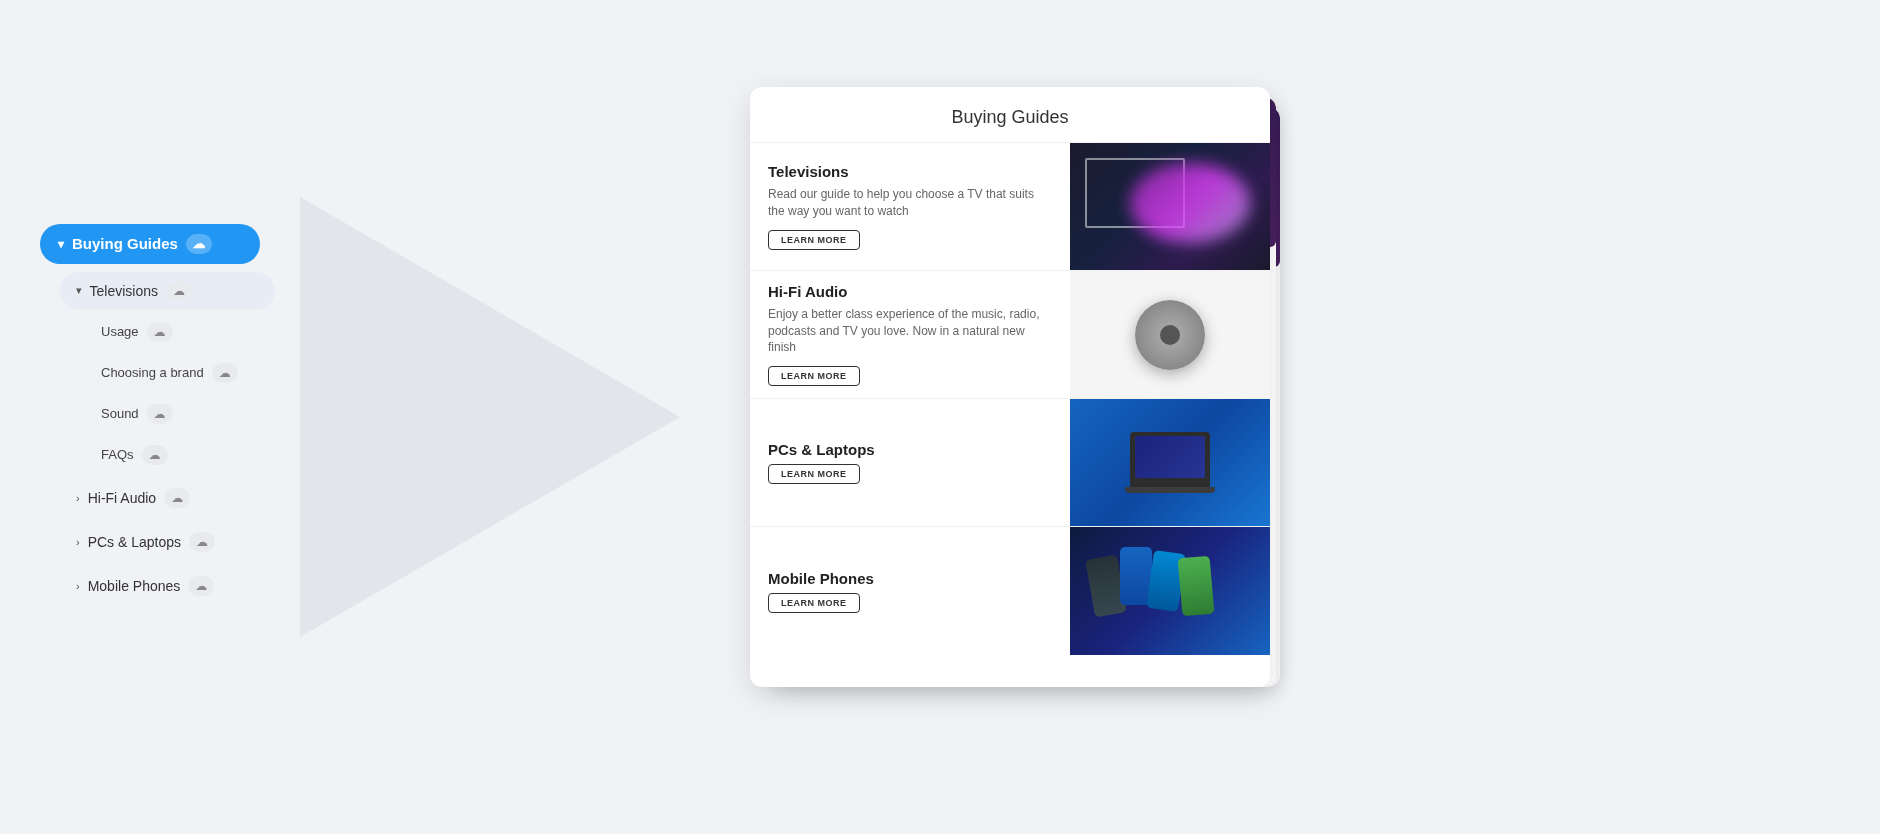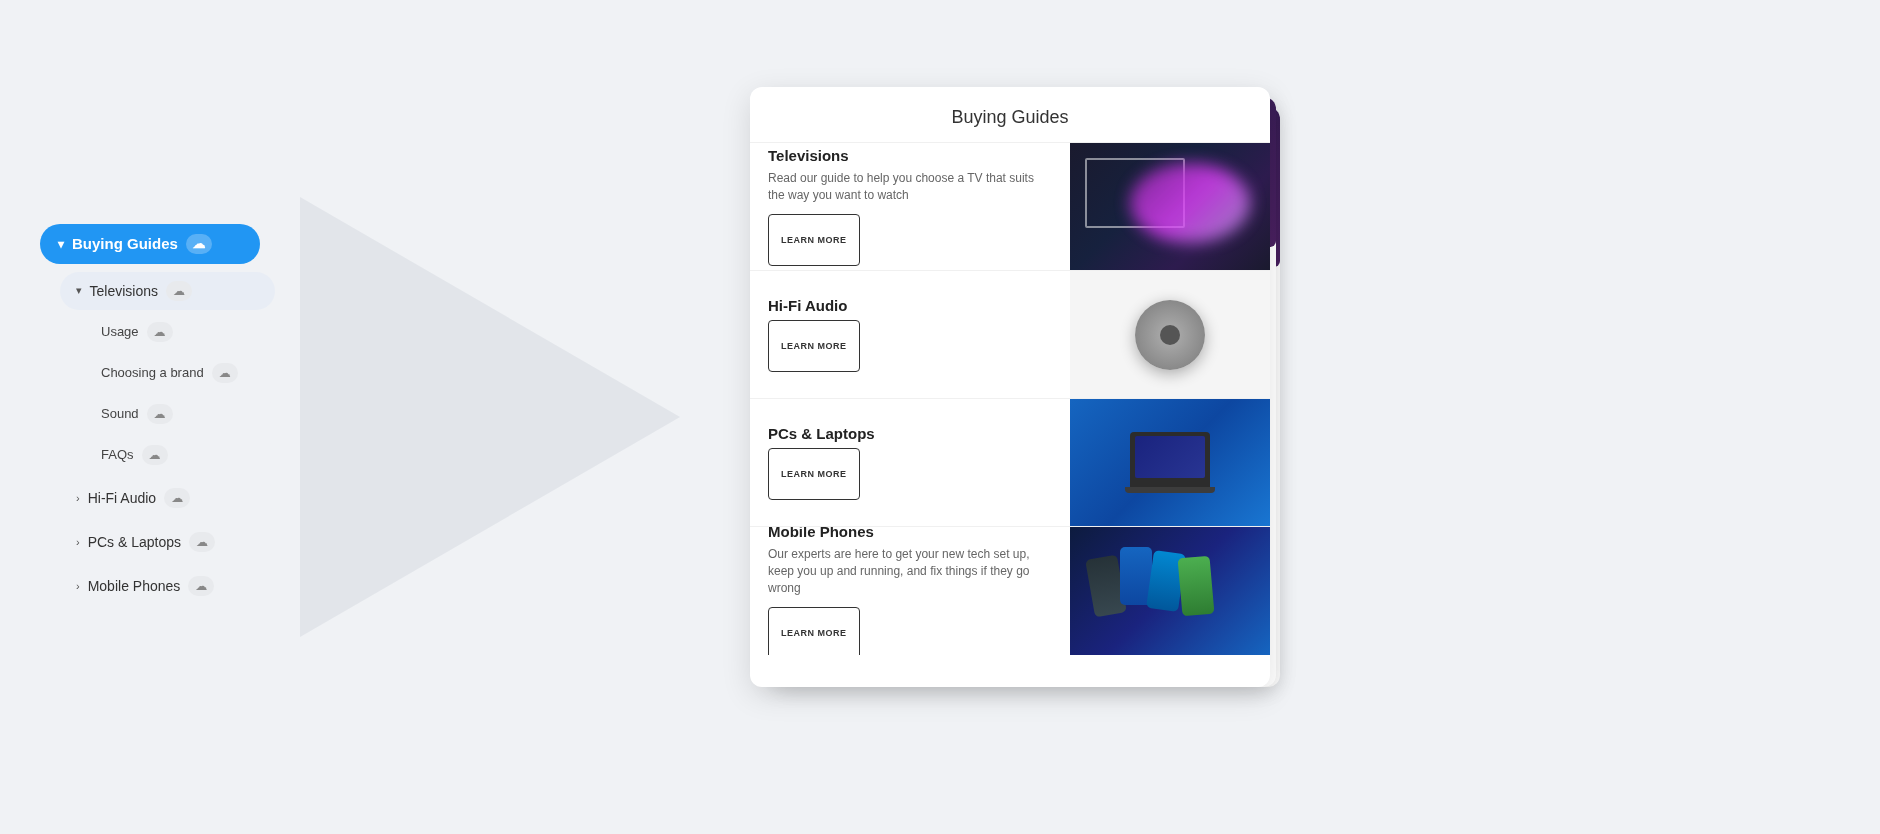--- a/index.html
+++ b/index.html
@@ -233,21 +233,21 @@
       font-size: 12px;
       color: #666;
       line-height: 1.4;
       margin-bottom: 10px;
     }
 
     .learn-more-btn {
       background: transparent;
       border: 1.5px solid #333;
       border-radius: 4px;
-      padding: 20px 12px;
+      padding: 4px 12px;
       font-size: 9px;
       font-weight: 600;
       color: #333;
       cursor: pointer;
       letter-spacing: 0.5px;
       width: fit-content;
     }
 
     .guide-item-image {
       width: 200px;
@@ -663,20 +663,21 @@
           <div class="guide-item-image">
             <div class="img-tv">
               <div class="img-tv-screen"></div>
             </div>
           </div>
         </div>
 
         <div class="guide-item">
           <div class="guide-item-content">
             <div class="guide-item-title">Hi-Fi Audio</div>
+            <div class="guide-item-desc">Enjoy a better class experience of the music, radio, podcasts and TV you love. Now in a natural new finish</div>
             <button class="learn-more-btn">LEARN MORE</button>
           </div>
           <div class="guide-item-image">
             <div class="img-hifi">
               <div class="speaker-shape"></div>
             </div>
           </div>
         </div>
 
         <div class="guide-item">
@@ -692,21 +693,20 @@
                 </div>
                 <div class="laptop-base"></div>
               </div>
             </div>
           </div>
         </div>
 
         <div class="guide-item" style="border-bottom:none;">
           <div class="guide-item-content">
             <div class="guide-item-title">Mobile Phones</div>
-            <div class="guide-item-desc">Our experts are here to get your new tech set up, keep you up and running, and fix things if they go wrong</div>
             <button class="learn-more-btn">LEARN MORE</button>
           </div>
           <div class="guide-item-image">
             <div class="img-mobile">
               <div class="phone-shape phone-1"></div>
               <div class="phone-shape phone-2"></div>
               <div class="phone-shape phone-3"></div>
               <div class="phone-shape phone-4"></div>
             </div>
           </div>

